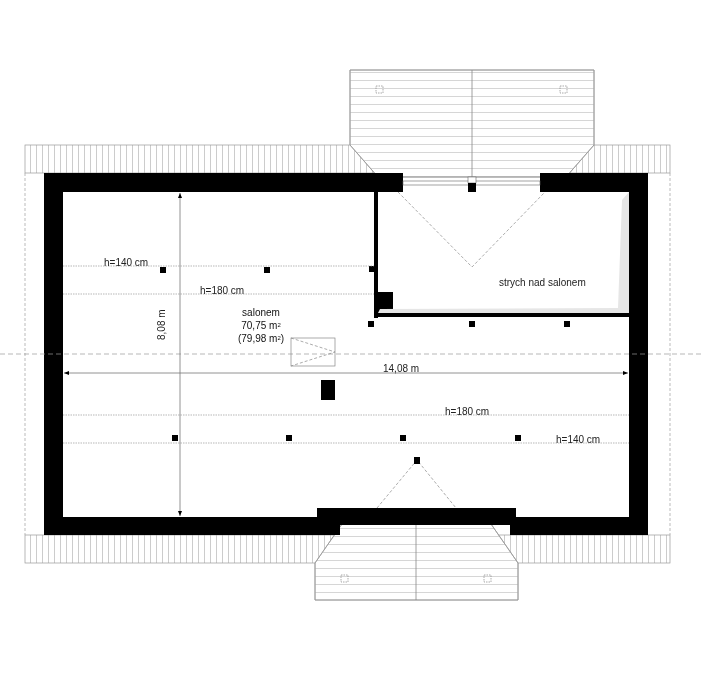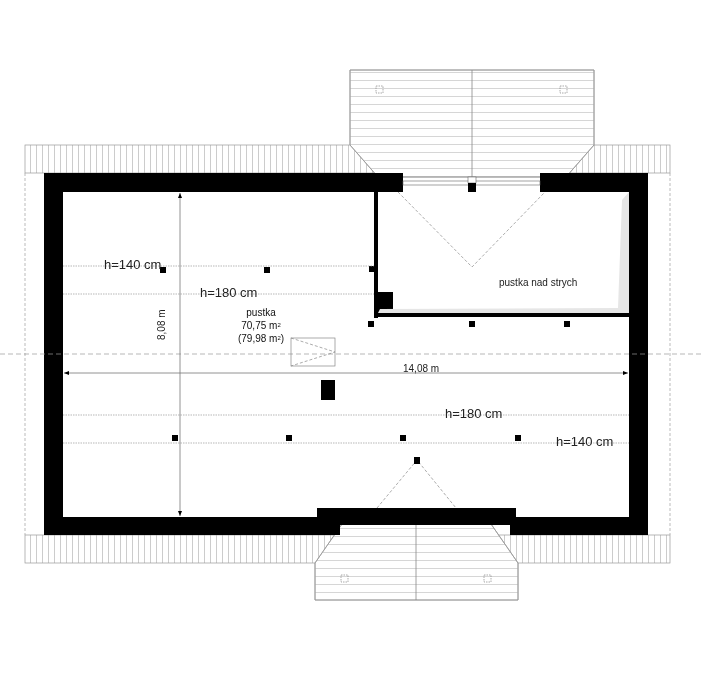--- a/index.html
+++ b/index.html
@@ -1,18 +1,18 @@
 <!DOCTYPE html>
 <html><head>
 <meta charset="utf-8">
 <style>
   html,body{margin:0;padding:0;background:#fff;}
   body{width:702px;height:673px;position:relative;overflow:hidden;font-family:"Liberation Sans",sans-serif;}
   svg{position:absolute;left:0;top:0;}
-  .lbl{position:absolute;font-size:13px;color:#222;white-space:nowrap;line-height:1;}
+  .lbl{position:absolute;font-size:10px;color:#222;white-space:nowrap;line-height:1;}
   .room{position:absolute;text-align:center;font-size:10px;color:#111;line-height:13px;}
   sup{font-size:6px;vertical-align:top;}
 </style>
 </head>
 <body>
 
 <svg width="702" height="673" viewBox="0 0 702 673">
   <defs>
     <pattern id="vstripe" width="6" height="10" patternUnits="userSpaceOnUse">
       <line x1="0.5" y1="0" x2="0.5" y2="10" stroke="#aaa" stroke-width="0.6"></line>
@@ -107,21 +107,21 @@
   <g stroke="#888" stroke-width="0.7" fill="none">
     <rect x="291" y="338" width="44" height="28"></rect>
     <polyline points="291,338 335,352 291,366" stroke-dasharray="3,2"></polyline>
   </g>
 </svg>
 
 <div class="lbl" style="left:104px;top:258px;">h=140 cm</div>
 <div class="lbl" style="left:200px;top:286px;">h=180 cm</div>
 <div class="lbl" style="left:445px;top:407px;">h=180 cm</div>
 <div class="lbl" style="left:556px;top:435px;">h=140 cm</div>
-<div class="lbl" style="left:403px;top:364px;font-size:10px;">14,08 m</div>
+<div class="lbl" style="left:383px;top:364px;font-size:10px;">14,08 m</div>
 <div class="lbl" style="left:157px;top:340px;font-size:10px;transform:rotate(-90deg);transform-origin:left top;">8,08 m</div>
-<div class="lbl" style="left:499px;top:278px;font-size:10px;">pustka nad strych</div>
+<div class="lbl" style="left:499px;top:278px;font-size:10px;">strych nad salonem</div>
 
 <div class="room" style="left:226px;top:306px;width:70px;">
-  <div>pustka</div>
+  <div>salonem</div>
   <div><span>70,75 m</span><sup>2</sup></div>
   <div><span>(79,98 m</span><sup>2</sup>)</div>
 </div>
 
 </body></html>

